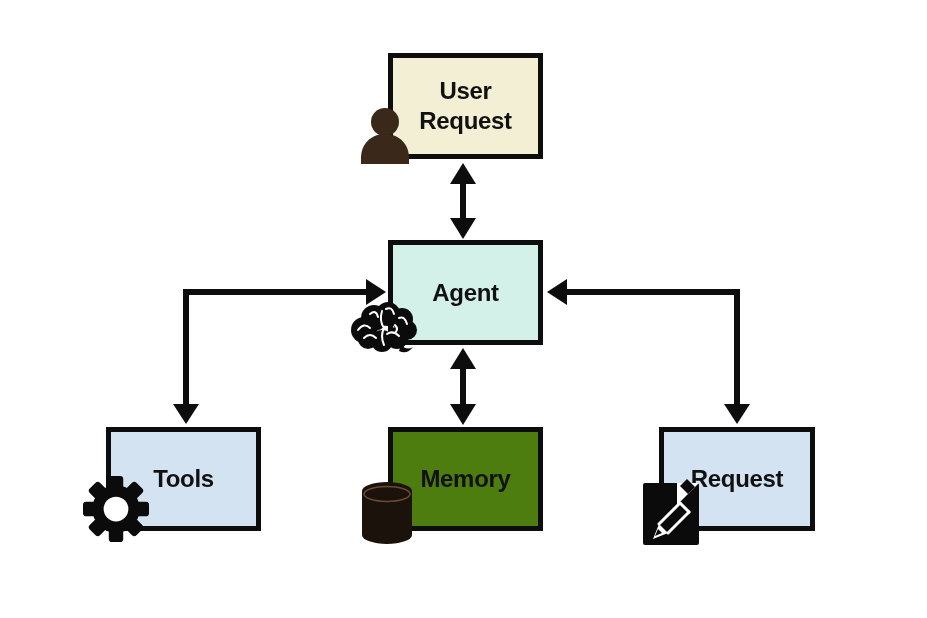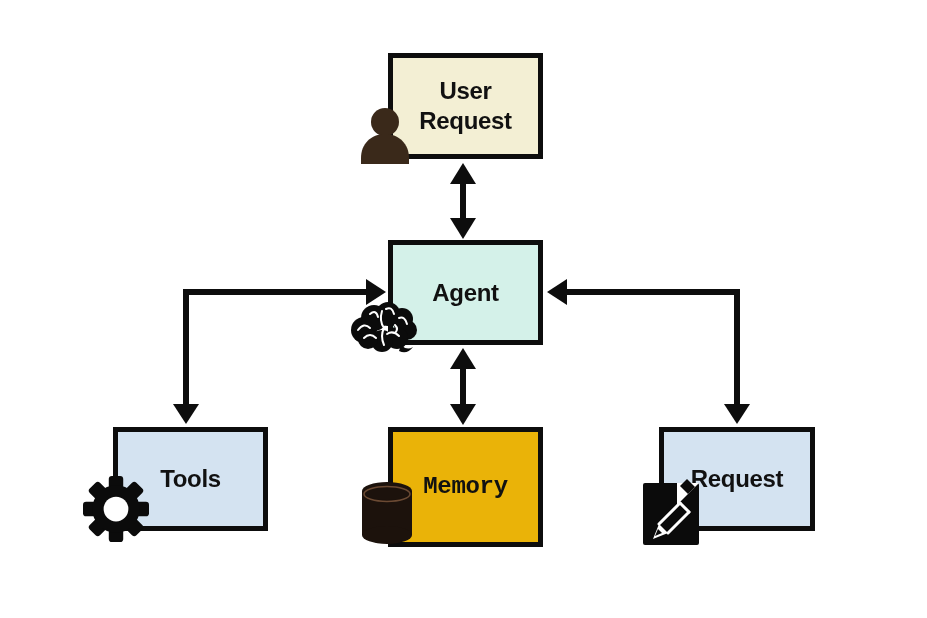--- a/index.html
+++ b/index.html
@@ -19,22 +19,22 @@
   .node .label {
     font-size: 24px;
     font-weight: bold;
     color: #111111;
     letter-spacing: -0.3px;
     line-height: 1.25;
   }
   .node-user-request { left: 388px; top: 53px;  width: 155px; height: 106px; background: #f3efd4; }
   .node-user-request .label { max-width: 118px; }
   .node-agent        { left: 388px; top: 240px; width: 155px; height: 105px; background: #d4f1e9; }
-  .node-tools        { left: 113px; top: 427px; width: 155px; height: 104px; background: #d4e3f1; }
-  .node-memory       { left: 388px; top: 427px; width: 155px; height: 120px; background: #eab308; font-family: Liberation Mono, monospace; }
+  .node-tools        { left: 106px; top: 427px; width: 155px; height: 104px; background: #d4e3f1; }
+  .node-memory       { left: 388px; top: 427px; width: 155px; height: 104px; background: #4d7c0f; }
   .node-planning     { left: 659px; top: 427px; width: 156px; height: 104px; background: #d4e3f1; }
 
   .icon { position: absolute; z-index: 3; }
   .icon-person   { left: 357px; top: 106px; }
   .icon-brain    { left: 349px; top: 301px; }
   .icon-gear     { left: 83px;  top: 476px; }
   .icon-database { left: 360px; top: 480px; }
   .icon-docpen   { left: 643px; top: 479px; }
 
   .arrow-layer { position: absolute; left: 0; top: 0; z-index: 2; }

